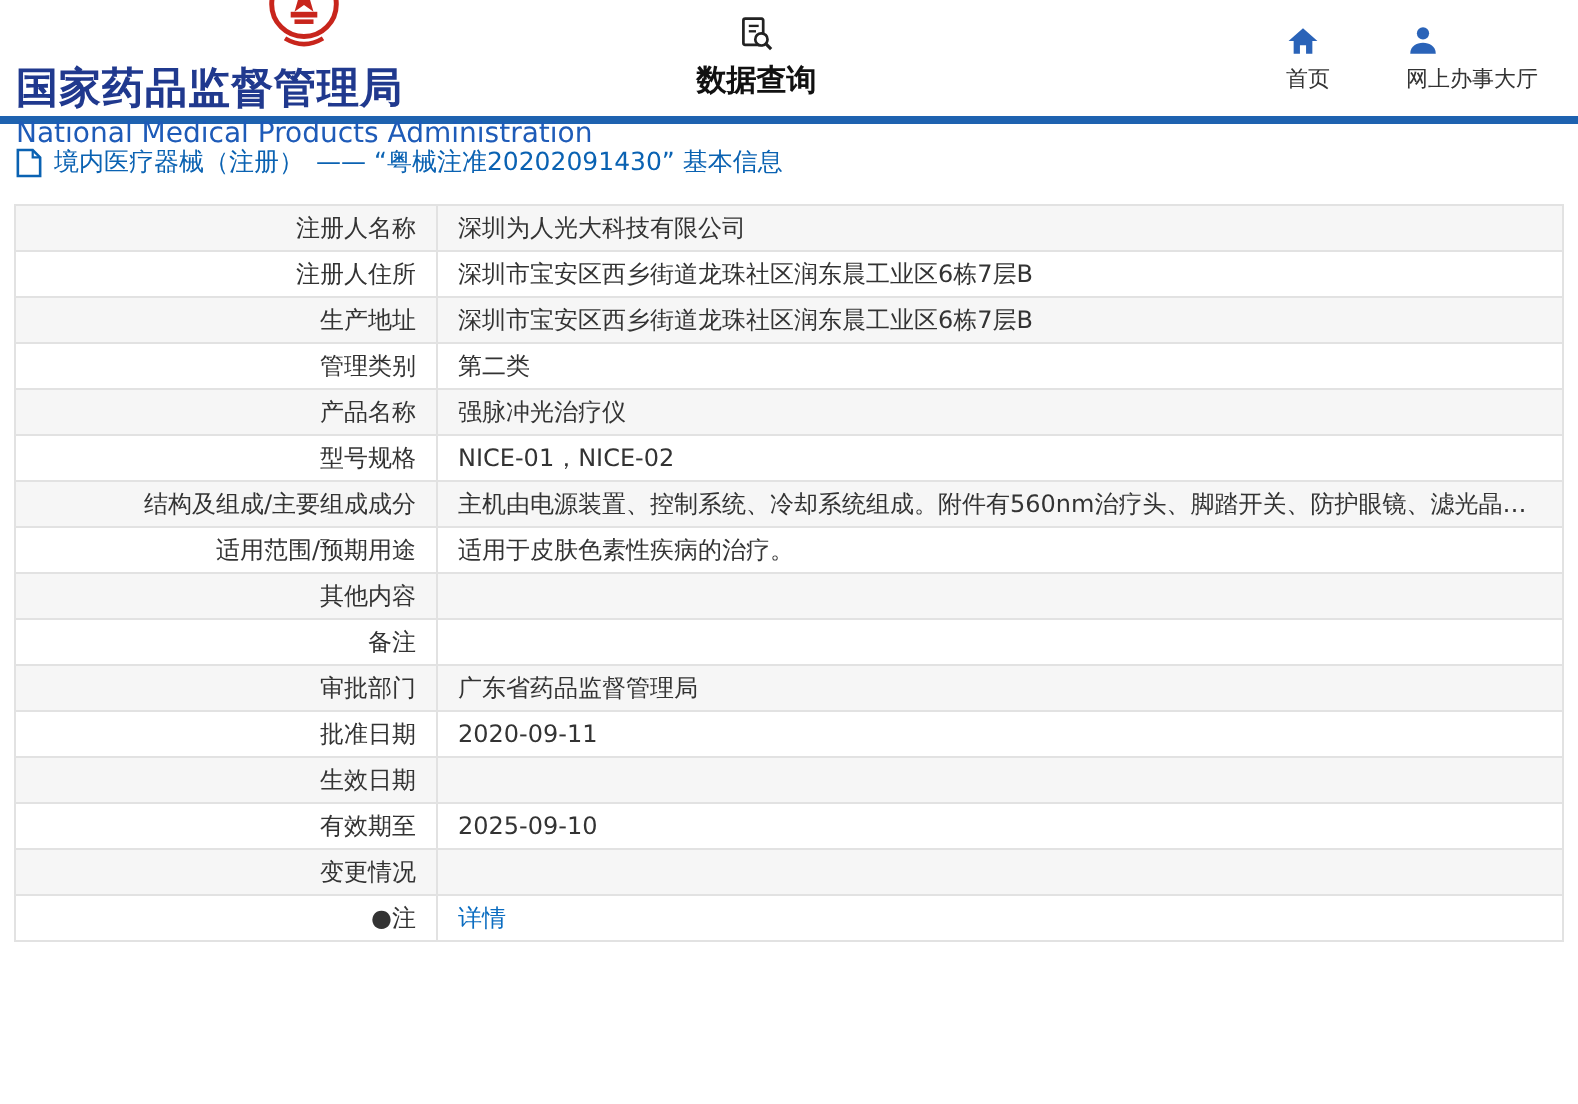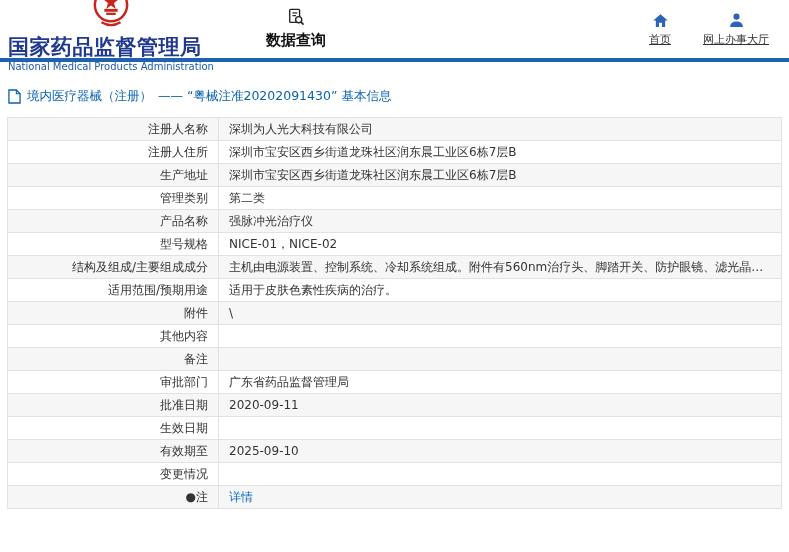--- a/index.html
+++ b/index.html
@@ -22,57 +22,55 @@
   .logo-block { display: flex; align-items: center; gap: 7px; flex-direction: column; }
   .emblem { width: 38px; height: 42px; flex: 0 0 auto; }
   .titles { display: flex; flex-direction: column; line-height: 1.15; }
   .org-cn {
     font-size: 21px;
     font-weight: bold;
     color: #20398e;
     letter-spacing: 0.5px;
   }
   .org-en {
-    font-size: 10px;
+    font-size: 14px;
     color: #1e5bb8;
     margin-top: 2px;
   }
   .section-title {
     display: flex;
     align-items: center;
     gap: 5px;
     margin-left: 52px;
     font-size: 15px;
     font-weight: bold;
     color: #111;
     cursor: pointer;
     flex-direction: column;
   }
   .top-nav { margin-left: auto; display: flex; gap: 26px; align-items: flex-start; }
   .nav-item {
     display: flex;
     flex-direction: column;
-    align-items: center;
     gap: 3px;
     font-size: 11px;
     color: #333;
     cursor: pointer;
     min-width: 34px;
-    text-decoration: underline;
   }
   .nav-item .nav-icon { width: 17px; height: 17px; }
 
   .blue-bar { height: 4px; background: #1e62b0; }
 
   
   .breadcrumb {
     display: flex;
     align-items: center;
     gap: 6px;
-    padding: 26px 8px 12px 8px;
+    padding: 11px 8px 12px 8px;
     font-size: 12.5px;
     color: #0a62b2;
   }
   .breadcrumb .crumb-doc-icon { width: 13px; height: 15px; flex: 0 0 auto; }
   .breadcrumb .crumb-link { cursor: pointer; }
 
   
   .table-wrap { margin: 0 7px; }
   table.info { width: 100%; border-collapse: collapse; table-layout: fixed; }
   table.info td {
@@ -192,24 +190,20 @@
         </tr>
         <tr>
           <td class="label-cell">结构及组成/主要组成成分</td>
           <td class="value-cell">主机由电源装置、控制系统、冷却系统组成。附件有560nm治疗头、脚踏开关、防护眼镜、滤光晶体窗。</td>
         </tr>
         <tr>
           <td class="label-cell">适用范围/预期用途</td>
           <td class="value-cell">适用于皮肤色素性疾病的治疗。</td>
         </tr>
         <tr>
-          <td class="label-cell">附件</td>
-          <td class="value-cell">\</td>
-        </tr>
-        <tr>
           <td class="label-cell">其他内容</td>
           <td class="value-cell"></td>
         </tr>
         <tr>
           <td class="label-cell">备注</td>
           <td class="value-cell"></td>
         </tr>
         <tr>
           <td class="label-cell">审批部门</td>
           <td class="value-cell">广东省药品监督管理局</td>

